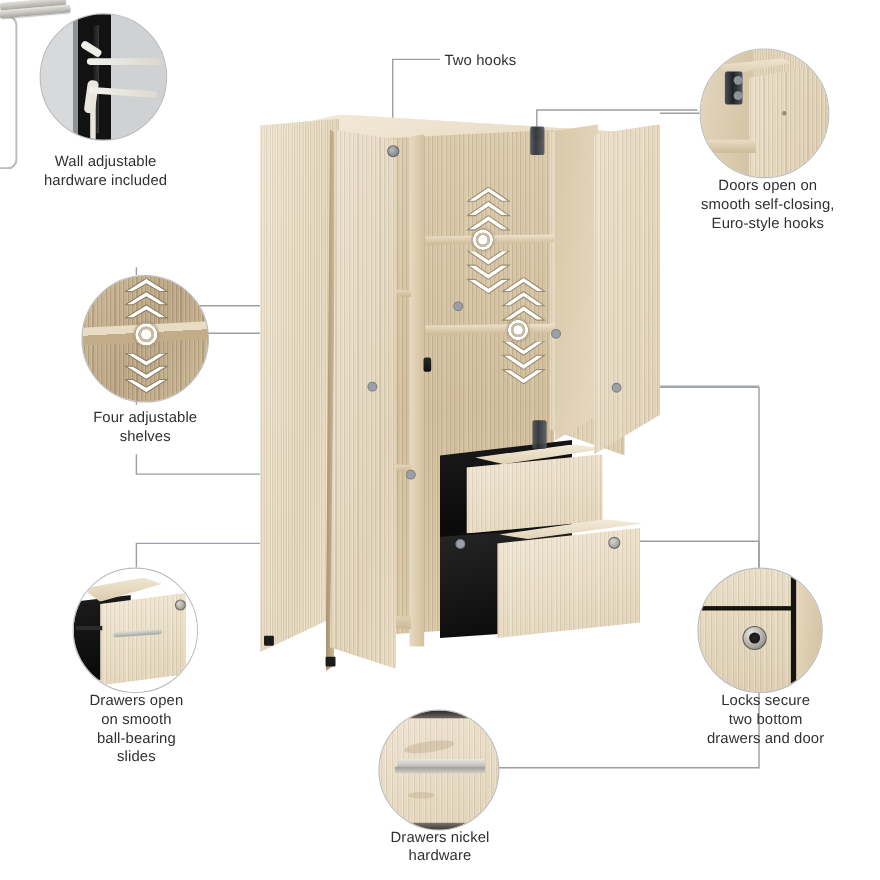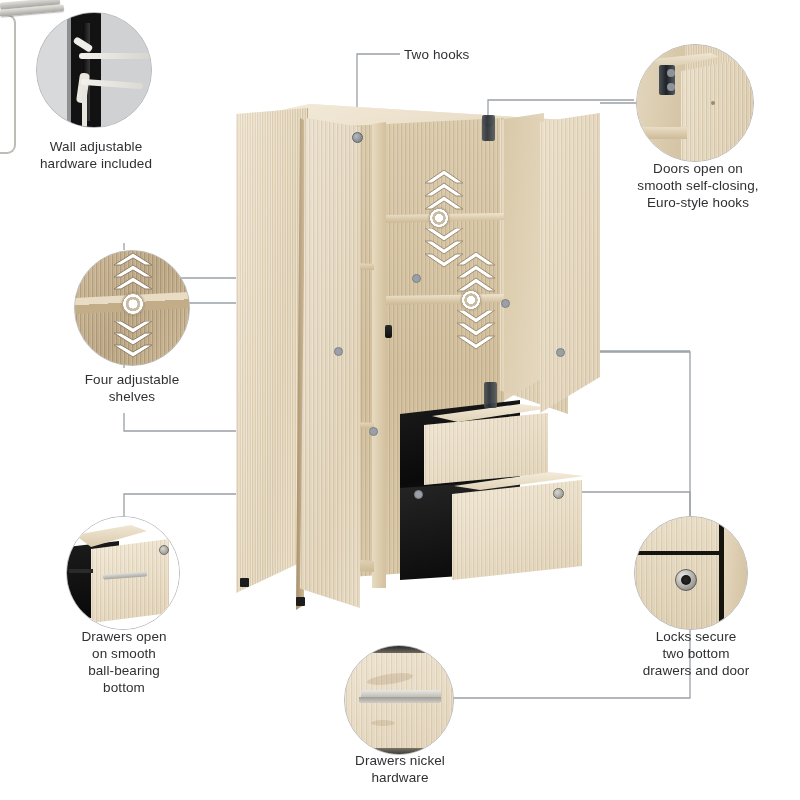--- a/index.html
+++ b/index.html
@@ -449,21 +449,21 @@
       <div class="strip" style="left:24px;top:22px;width:78px;height:84px;
            background:repeating-linear-gradient(90deg,rgba(255,255,255,.26) 0 1px,rgba(150,120,80,.10) 1px 2px,rgba(255,255,255,.10) 2px 4px),linear-gradient(160deg,#f0e6d2,#ddcdaf);
            clip-path:polygon(0 10px,100% 0,100% 88%,0 100%);"></div>
       <div class="strip" style="left:36px;top:56px;width:44px;height:5px;background:linear-gradient(180deg,#e2e0da,#a8a6a0);border-radius:2px;transform:rotate(-4deg);"></div>
       <div class="strip" style="left:92px;top:28px;width:8px;height:8px;border-radius:50%;background:radial-gradient(circle at 35% 35%,#d8d6d0,#8b8984);border:1px solid #6e6c67;"></div>
       <div class="strip" style="left:2px;top:52px;width:24px;height:4px;background:#2a2a2a;"></div>
     </div>
     <div class="cap" style="left:38px;top:628px;width:172px;">Drawers open
 on smooth
 ball-bearing
-bottom</div>
+slides</div>
   </div>
 
   <div class="callout">
     <div class="bubble" style="left:344px;top:645px;width:110px;height:110px;">
       <div class="wood-h" style="background:repeating-linear-gradient(90deg,rgba(255,255,255,.30) 0 1px,rgba(150,120,80,.10) 1px 2px,rgba(255,255,255,.12) 2px 5px),linear-gradient(160deg,#ece1cc 0%,#ddcdb0 100%);"></div>
       <div class="strip" style="left:0;top:0;width:110px;height:7px;background:linear-gradient(180deg,#2a2a2a,#6f6a5f);"></div>
       <div class="strip" style="left:0;top:102px;width:110px;height:8px;background:linear-gradient(0deg,#2a2a2a,#7a7468);"></div>
       <div class="strip" style="left:16px;top:44px;width:80px;height:9px;background:linear-gradient(180deg,#e9e7e1,#b4b2ab);border-radius:2px;"></div>
       <div class="strip" style="left:14px;top:51px;width:82px;height:6px;background:linear-gradient(180deg,#9f9d96,#cfcdc6);border-radius:0 0 2px 2px;"></div>
       <div class="strip" style="left:22px;top:28px;width:46px;height:10px;background:rgba(150,120,82,.22);border-radius:50%;transform:rotate(-8deg);"></div>

